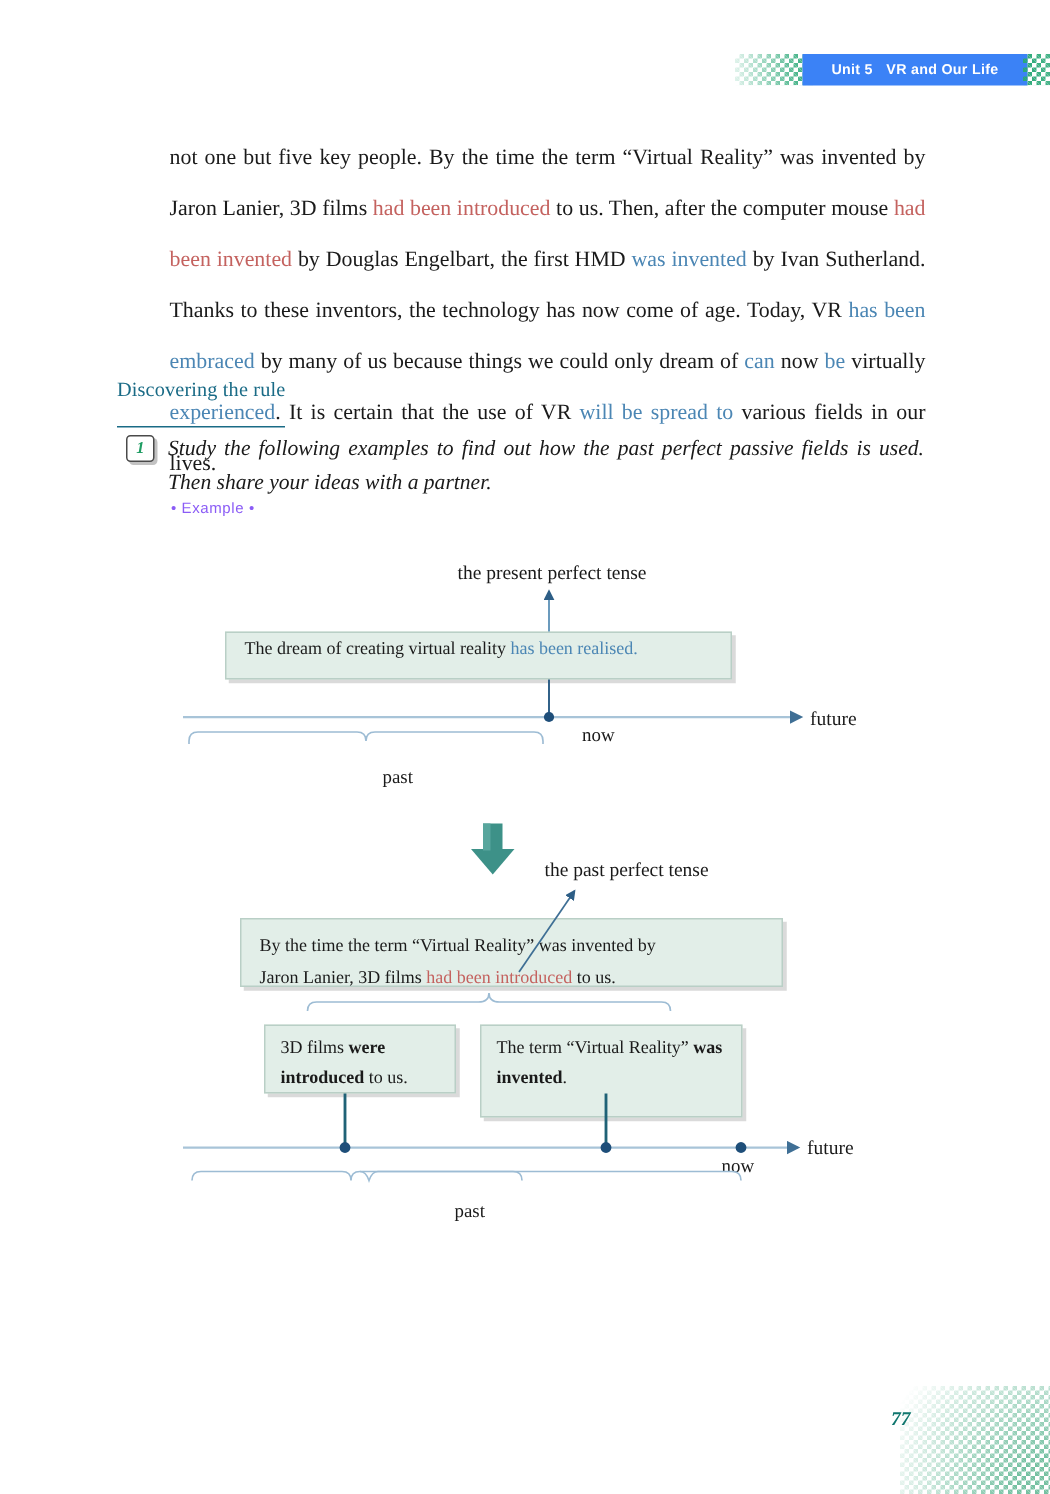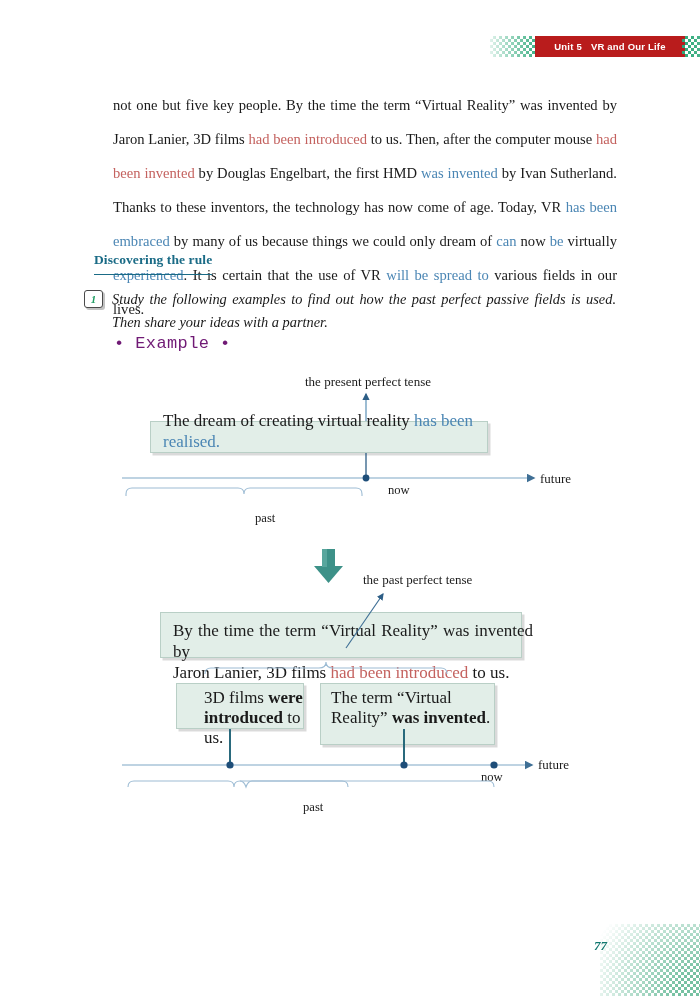--- a/index.html
+++ b/index.html
@@ -10,21 +10,21 @@
     position:relative;
     overflow:hidden;
     color:#1a1a1a;
   }
   .page { position:absolute; inset:0; }
 
   
   .header { position:absolute; top:36px; right:0; height:22px; width:210px; }
   .hdr-band {
     position:absolute; left:45px; top:0; height:21px; width:150px;
-    background:#b91c1c;
+    background:#3b82f6;
     display:flex; align-items:center; justify-content:center;
     gap:9px;
     box-sizing:border-box;
     padding:0 10px;
   }
   .hdr-band span {
     font-family:"Liberation Sans", sans-serif;
     font-size:9.5px; font-weight:bold; color:#ffffff;
     letter-spacing:.2px; white-space:nowrap;
   }
@@ -54,25 +54,25 @@
     position:absolute; left:113px; top:88px; width:504px;
     font-size:14.6px; line-height:34px;
     text-align:justify;
     text-justify:inter-word;
   }
   .hl-red  { color:#c4625f; }
   .hl-blue { color:#4b86b4; }
 
   
   .sec-head {
-    position:absolute; left:94px; top:252px;
-    font-size:13.5px; font-weight:bold;
+    position:absolute; left:78px; top:252px;
+    font-size:13.5px; font-weight:normal;
     color:#1a6b86;
     border-bottom:1.3px solid #1a6b86;
-    padding-bottom:6px;
+    padding-bottom:16px;
     letter-spacing:.1px;
   }
 
   
   .num-badge {
     position:absolute; left:84px; top:290px;
     width:17px; height:16px;
     border:1.1px solid #4a4a4a;
     border-radius:3px;
     background:#fff;
@@ -81,34 +81,34 @@
     font-style:italic; font-weight:bold; font-size:11px;
     color:#1f9d63;
   }
   .instr {
     position:absolute; left:112px; top:288px; width:504px;
     font-style:italic; font-size:14.4px; line-height:22.5px;
     text-align:justify;
   }
   .example-lbl {
     position:absolute; left:114px; top:334px;
-    font-family:Liberation Mono, monospace;
-    font-size:17px; color:#701a75; letter-spacing:.4px;
+    font-family:Liberation Sans, sans-serif;
+    font-size:10px; color:#8b5cf6; letter-spacing:.4px;
   }
 
   
   .mbox {
     position:absolute;
     background:#e2eee8;
     border:0.9px solid #b9cfc6;
     box-shadow:2.5px 2.5px 0 rgba(150,150,150,.35);
     box-sizing:border-box;
-    font-size:17px; line-height:21px;
+    font-size:12px; line-height:21px;
     color:#1a1a1a;
-    display:flex; align-items:flex-end;
+    display:flex; align-items:flex-start;
   }
   .mbox .inner { padding:0 12px; width:100%; }
   .mbox b { font-weight:bold; }
 
   .tlabel {
     position:absolute;
     font-size:13px; color:#1a1a1a; white-space:nowrap;
   }
   .smlabel {
     position:absolute;
@@ -170,21 +170,21 @@
 
   <div class="tlabel" style="left:363px; top:572px;text-align:right;">the past perfect tense</div>
 
   <div class="mbox" style="left:160px; top:612px; width:362px; height:46px; display:block; padding-top:4px;">
     <div class="inner" style="padding:3px 12px 0 12px;">
       <div style="text-align:justify; text-justify:inter-word;">By the time the term “Virtual Reality” was invented by</div>
       <div><span>Jaron Lanier, 3D films </span><span style="color:#c4625f">had been introduced</span><span> to us.</span></div>
     </div>
   </div>
 
-  <div class="mbox" style="left:176px; top:683px; width:128px; height:46px; display:block;padding-left:17px;">
+  <div class="mbox" style="left:176px; top:683px; width:128px; height:46px; display:block;">
     <div class="inner" style="padding:4px 10px 0 10px; line-height:20px;">
       <span>3D films </span><b>were introduced</b><span> to us.</span>
     </div>
   </div>
 
   <div class="mbox" style="left:320px; top:683px; width:175px; height:62px; display:block;">
     <div class="inner" style="padding:4px 10px 0 10px; line-height:20px;">
       <span>The term “Virtual Reality” </span><b>was invented</b><span>.</span>
     </div>
   </div>

